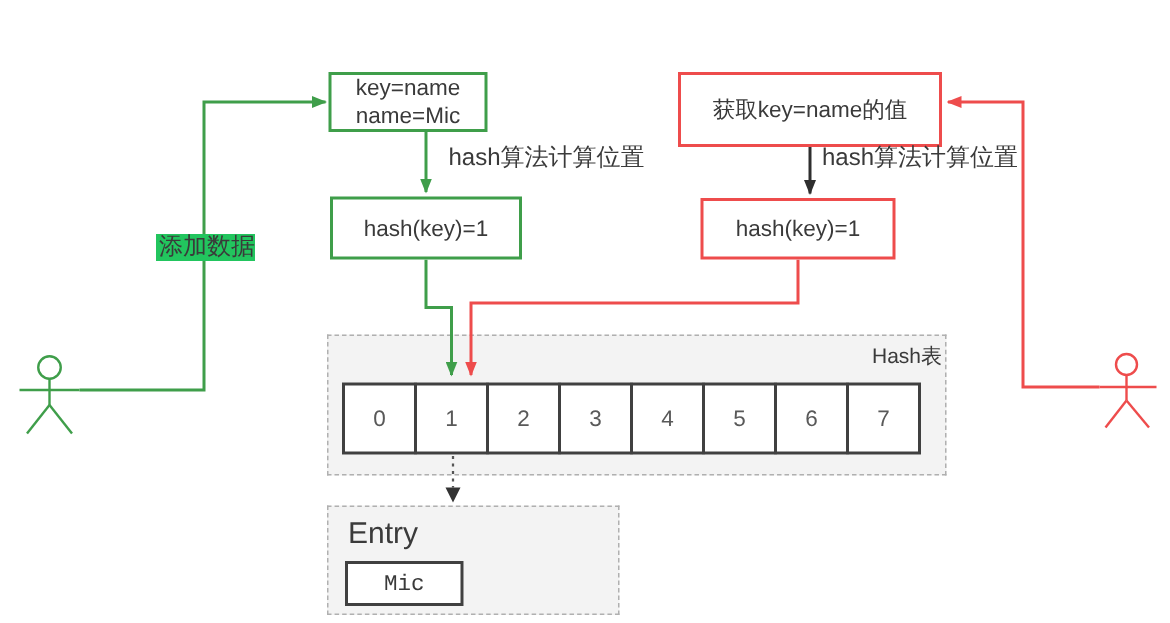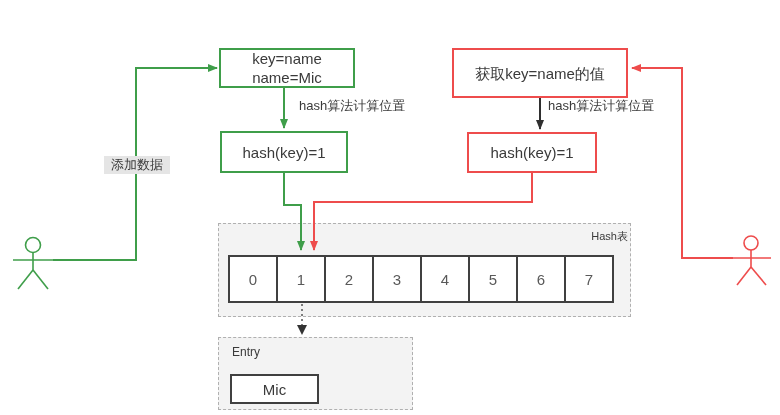--- a/index.html
+++ b/index.html
@@ -8,41 +8,41 @@
     font-family:"Liberation Sans","DejaVu Sans",sans-serif;color:#3a3a3a;
   }
   svg.lines{position:absolute;left:0;top:0;z-index:1;}
   .node{
     position:absolute;z-index:2;background:#fff;box-sizing:border-box;
     display:flex;flex-direction:column;align-items:center;justify-content:center;
     font-size:15px;line-height:19px;text-align:center;
   }
   .node.green{border:2px solid #3f9e4a;}
   .node.red{border:2px solid #ee4c4c;}
-  .lbl{position:absolute;z-index:3;font-size:13px;line-height:18px;white-space:nowrap;}
-  .lbl.onwire{background:#e5e5e5;padding:0 2px;text-align:center;}
+  .lbl{position:absolute;z-index:3;font-size:16px;line-height:18px;white-space:nowrap;}
+  .lbl.onwire{background:#22c55e;padding:0 2px;text-align:center;}
   .container-dashed{
     position:absolute;z-index:0;background:#f3f3f3;border:1px dashed #b0b0b0;box-sizing:border-box;
   }
-  .hash-title{position:absolute;z-index:2;font-size:11px;width:68px;text-align:right;}
-  .entry-title{position:absolute;z-index:2;font-size:12px;}
+  .hash-title{position:absolute;z-index:2;font-size:14px;width:68px;text-align:right;}
+  .entry-title{position:absolute;z-index:2;font-size:20px;}
   .slot-row{position:absolute;left:228px;top:255px;z-index:2;display:flex;}
   .slot{
     width:50px;height:48px;box-sizing:border-box;background:#fff;border:2px solid #404040;
     margin-left:-2px;display:flex;align-items:center;justify-content:center;
     font-size:15px;color:#595959;
   }
   .slot:first-child{margin-left:0;}
   .entry-row{position:absolute;left:232px;top:374px;z-index:2;display:flex;}
   .entry-cell{
     height:30px;box-sizing:border-box;background:#fff;border:2px solid #404040;
     margin-left:-2px;display:flex;align-items:center;justify-content:center;font-size:15px;
   }
   .entry-cell.key{width:78px;}
-  .entry-cell.val{width:89px;margin-left:-2px;}
+  .entry-cell.val{width:79px;margin-left:-2px;font-family:Liberation Mono, monospace;}
 </style>
 </head>
 <body>
 
 <div class="canvas">
 
   <svg class="lines" width="780" height="415" viewBox="0 0 780 415">
     <defs>
       <marker id="m-green" viewBox="0 0 10 8" markerWidth="10" markerHeight="8" refX="9" refY="4" orient="auto" markerUnits="userSpaceOnUse">
         <path d="M0,0 L10,4 L0,8 Z" fill="#3f9e4a"></path>
@@ -99,21 +99,21 @@
     <div class="slot">6</div>
     <div class="slot">7</div>
   </div>
 
   <div class="container-dashed" style="left:218px;top:337px;width:195px;height:73px;"></div>
   <div class="entry-title" style="left:232px;top:345px;">Entry</div>
   <div class="entry-row">
     <div class="entry-cell val">Mic</div>
   </div>
 
-  <div class="node green" style="left:219px;top:48px;width:136px;height:40px;align-items:center;">
+  <div class="node green" style="left:219px;top:48px;width:106px;height:40px;align-items:center;">
     <div>key=name</div>
     <div>name=Mic</div>
   </div>
   <div class="lbl onwire" style="left:104px;top:156px;width:62px;">添加数据</div>
   <div class="lbl" style="left:299px;top:97px;">hash算法计算位置</div>
   <div class="node green" style="left:220px;top:131px;width:128px;height:42px;">hash(key)=1</div>
 
   <div class="node red" style="left:452px;top:48px;width:176px;height:50px;">获取key=name的值</div>
   <div class="lbl" style="left:548px;top:97px;">hash算法计算位置</div>
   <div class="node red" style="left:467px;top:132px;width:130px;height:41px;">hash(key)=1</div>

